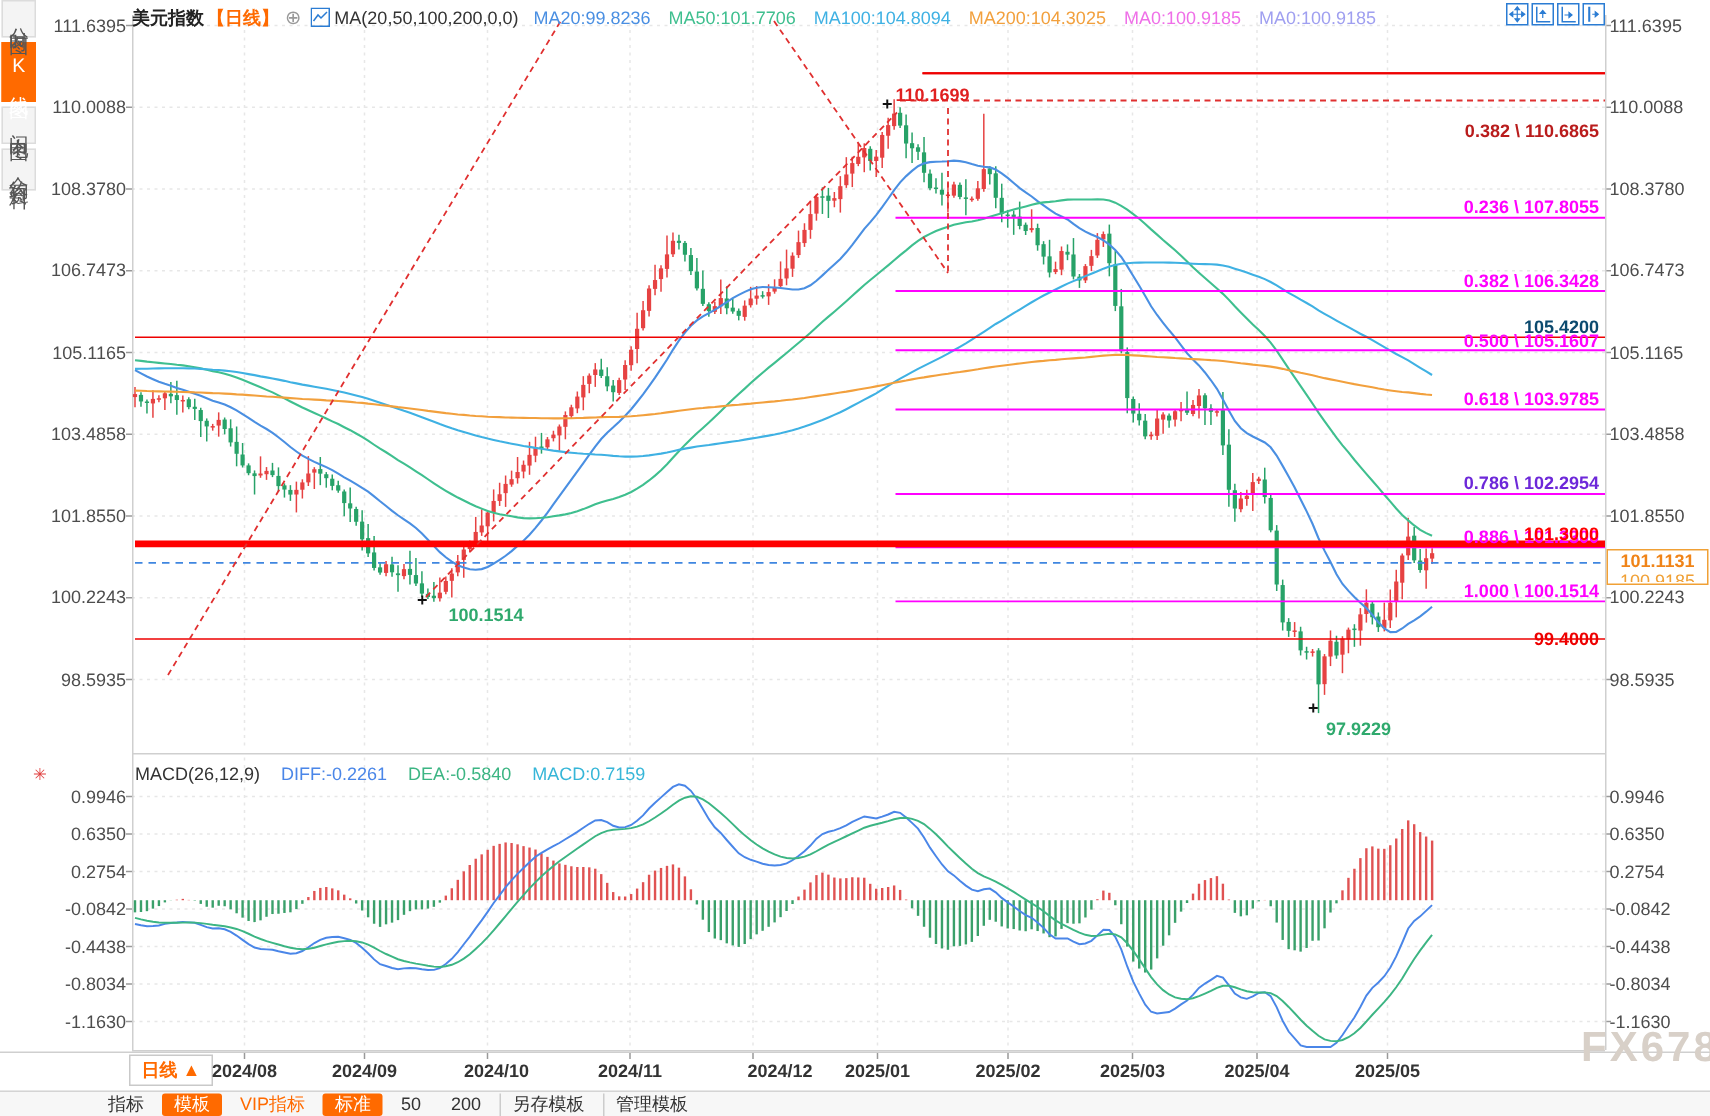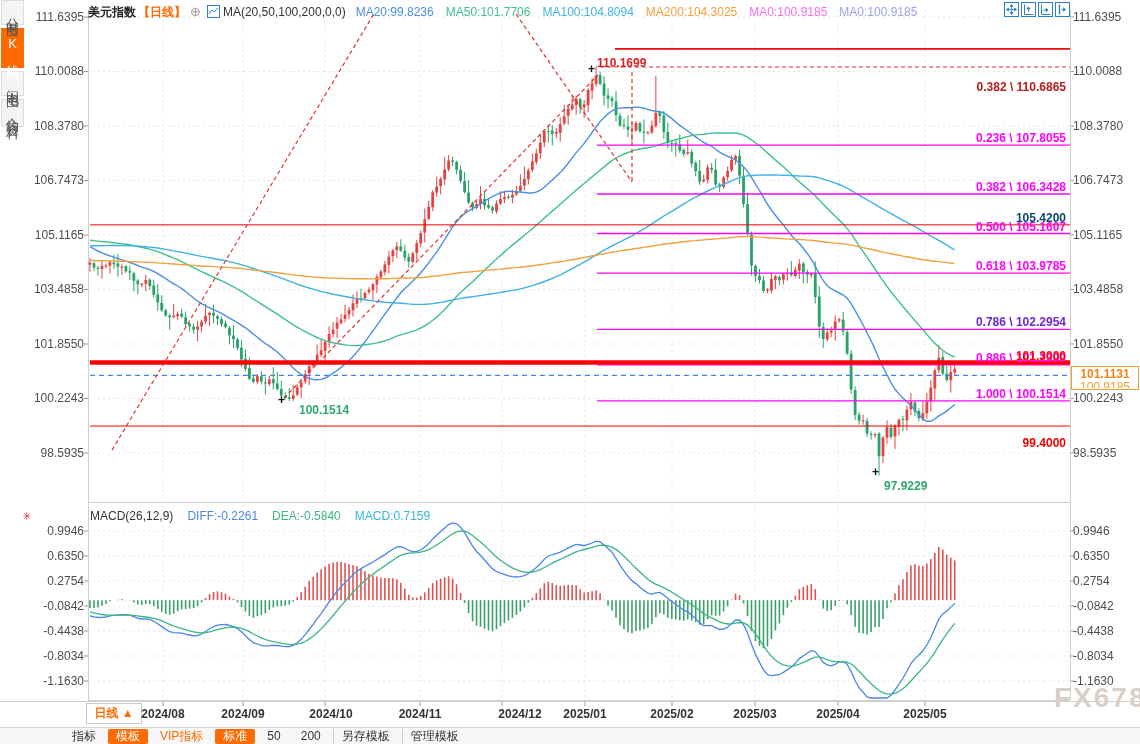--- a/index.html
+++ b/index.html
@@ -947,18 +947,18 @@
     <div class="xlab" style="left: 893px;">2025/05</div>
     <div class="fiblab" style="top: 34.8493px; color: #b91c1c; margin-top: 45px;">0.382 \ 110.6865</div>
     <div class="fiblab" style="top: 131.132px; color: rgb(255, 0, 255);">0.236 \ 107.8055</div>
     <div class="fiblab" style="top: 180.016px; color: rgb(255, 0, 255);">0.382 \ 106.3428</div>
     <div class="fiblab" style="top: 219.521px; color: rgb(255, 0, 255);">0.500 \ 105.1607</div>
     <div class="fiblab" style="top: 259.031px; color: rgb(255, 0, 255);">0.618 \ 103.9785</div>
     <div class="fiblab" style="top: 315.28px; color: #6d28d9;">0.786 \ 102.2954</div>
     <div class="fiblab" style="top: 350.885px; color: rgb(255, 0, 255);">0.886 \ 101.2300</div>
     <div class="fiblab" style="top: 386.932px; color: rgb(255, 0, 255);">1.000 \ 100.1514</div>
     <div class="fiblab" style="top: 210.856px; color: #0c4a6e;">105.4200</div>
-    <div class="fiblab" style="top: 436px; color: rgb(238, 0, 0);">99.4000</div>
+    <div class="fiblab" style="top: 419px; color: rgb(238, 0, 0);">99.4000</div>
     <div class="fiblab" style="top: 348.546px; color: rgb(255, 0, 0);">101.3000</div>
     <div class="plusmark" style="left: 278px; top: 393px;">+</div>
     <div class="plusmark" style="left: 588px; top: 62px;">+</div>
     <div class="plusmark" style="left: 872px; top: 465px;">+</div>
   </div>
 
 </body></html>

